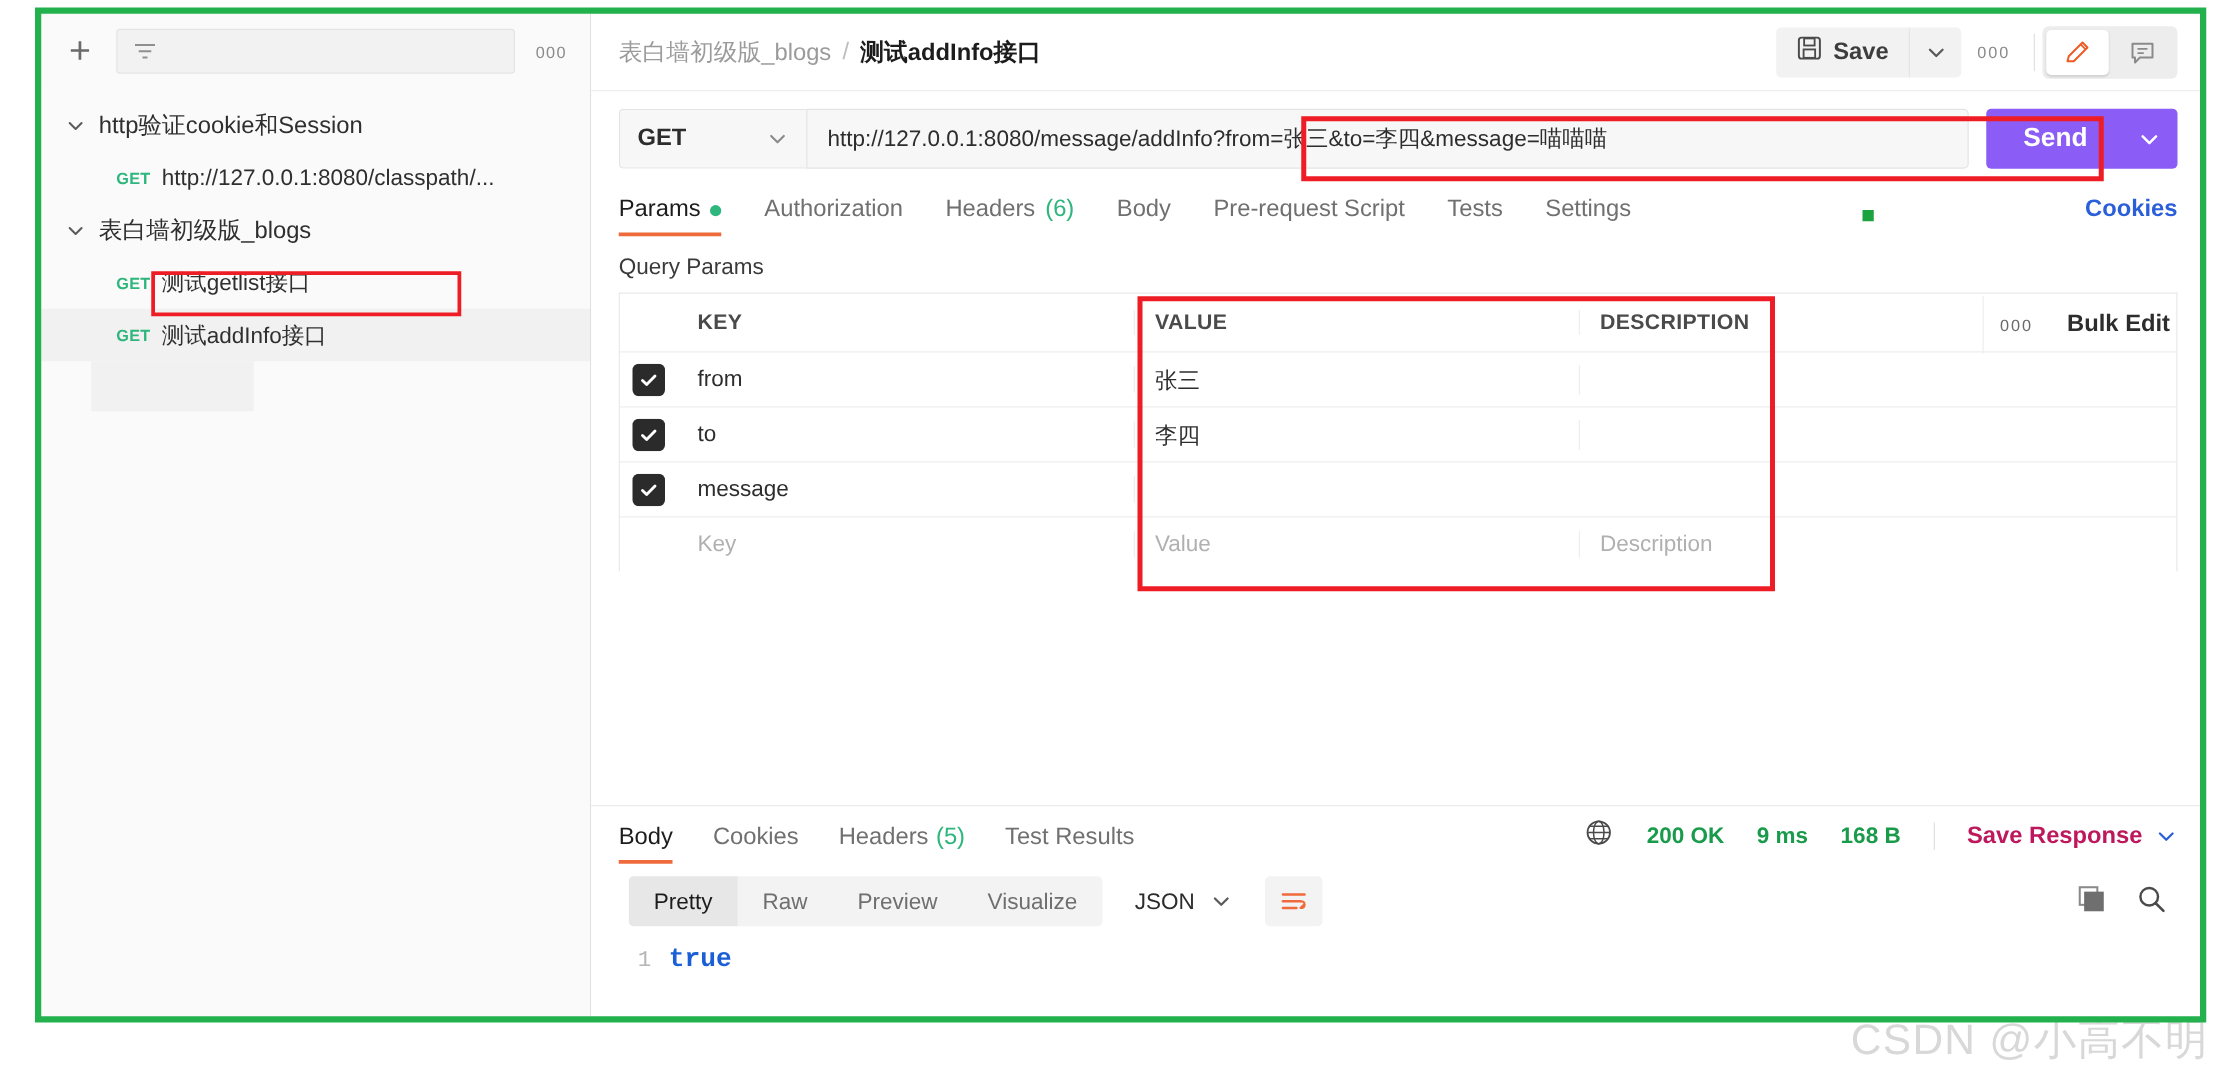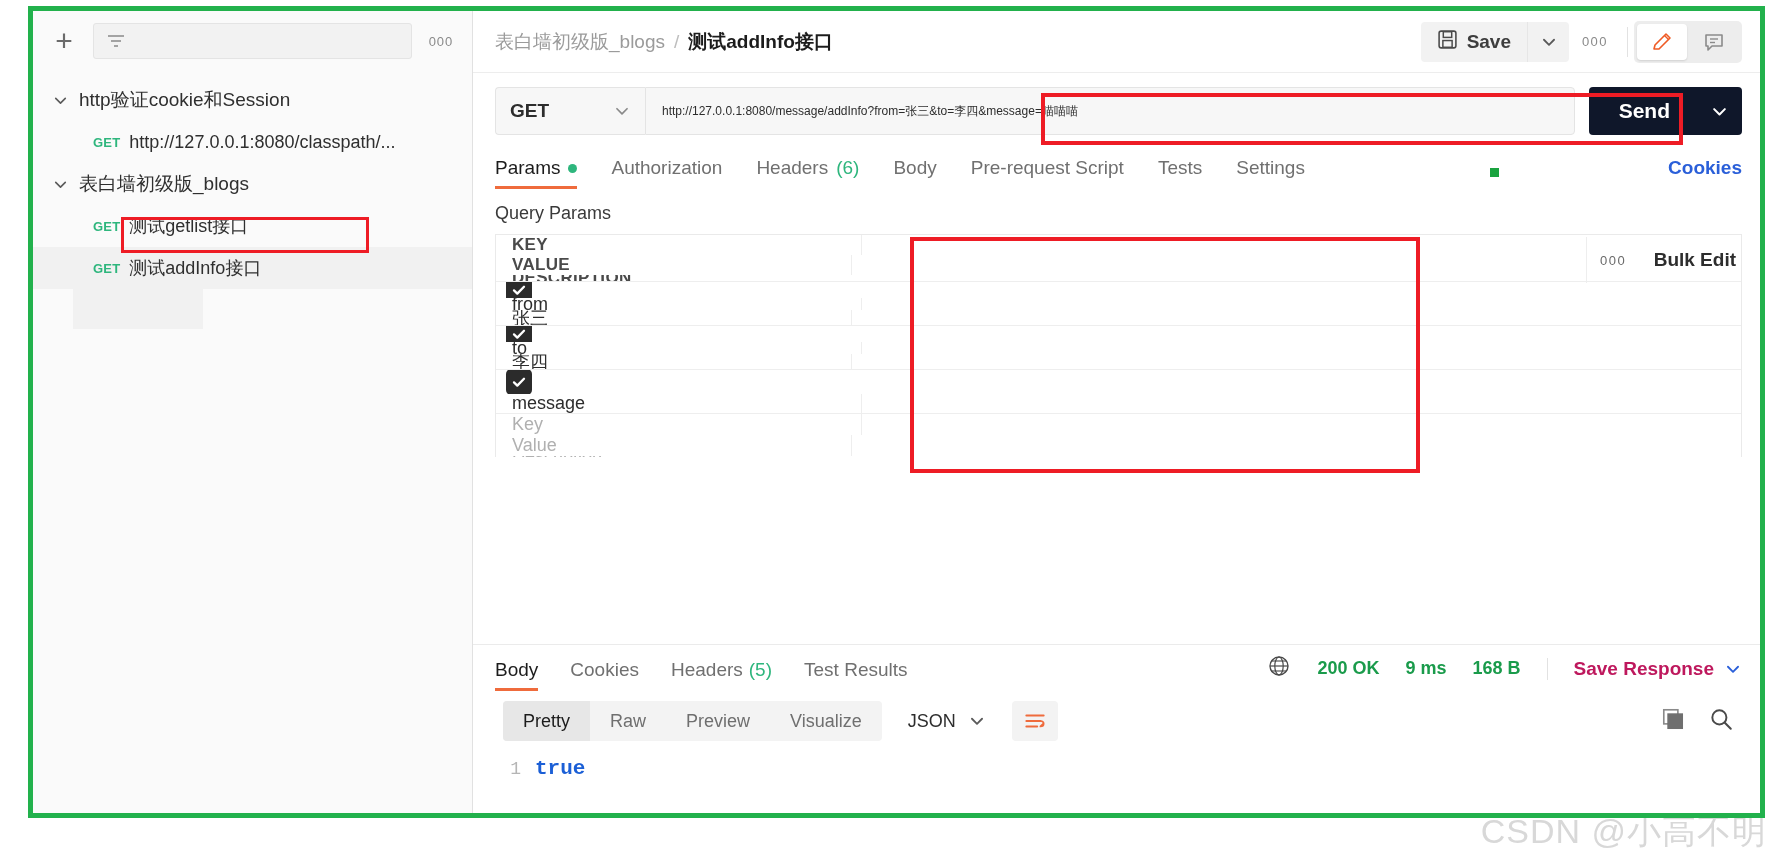--- a/index.html
+++ b/index.html
@@ -234,29 +234,29 @@
     cursor: pointer;
   }
   .url-input {
     flex: 1;
     height: 48px;
     background: #f7f7f7;
     border: 1px solid #e4e4e4;
     border-radius: 0 4px 4px 0;
     display: flex; align-items: center;
     padding: 0 16px;
-    font-size: 12px; color: #2d2d2d;
+    font-size: 18px; color: #2d2d2d;
     min-width: 0;
     overflow: hidden;
     white-space: nowrap;
   }
   .send-group {
     margin-left: 14px;
     display: flex; align-items: flex-start;
-    background: #0f172a;
+    background: #8b5cf6;
     border-radius: 4px;
     height: 48px;
     flex: 0 0 auto;
   }
   .send-btn {
     padding: 0 26px 0 30px; height: 48px;
     display: flex; align-items: center;
     color: #fff; font-size: 21px; font-weight: 700;
     cursor: pointer;
   }
@@ -310,21 +310,21 @@
     font-size: 18px; color: #3a3a3a;
     padding: 14px 0 10px 22px;
     flex: 0 0 auto;
   }
   .ptable {
     margin: 0 18px 0 22px;
     border: 1px solid #eaeaea;
     border-bottom: none;
     flex: 0 0 auto;
   }
-  .prow { display: flex; height: 44px; align-items: flex-start; flex-direction: column; }
+  .prow { display: flex; height: 44px; align-items: center; }
   .prow + .prow { border-top: 1px solid #eeeeee; }
   .pcell {
     display: flex; align-items: center;
     border-right: 1px solid #eeeeee;
     padding: 0 16px;
     font-size: 18px;
     color: #2d2d2d;
     overflow: hidden;
     white-space: nowrap;
   }

